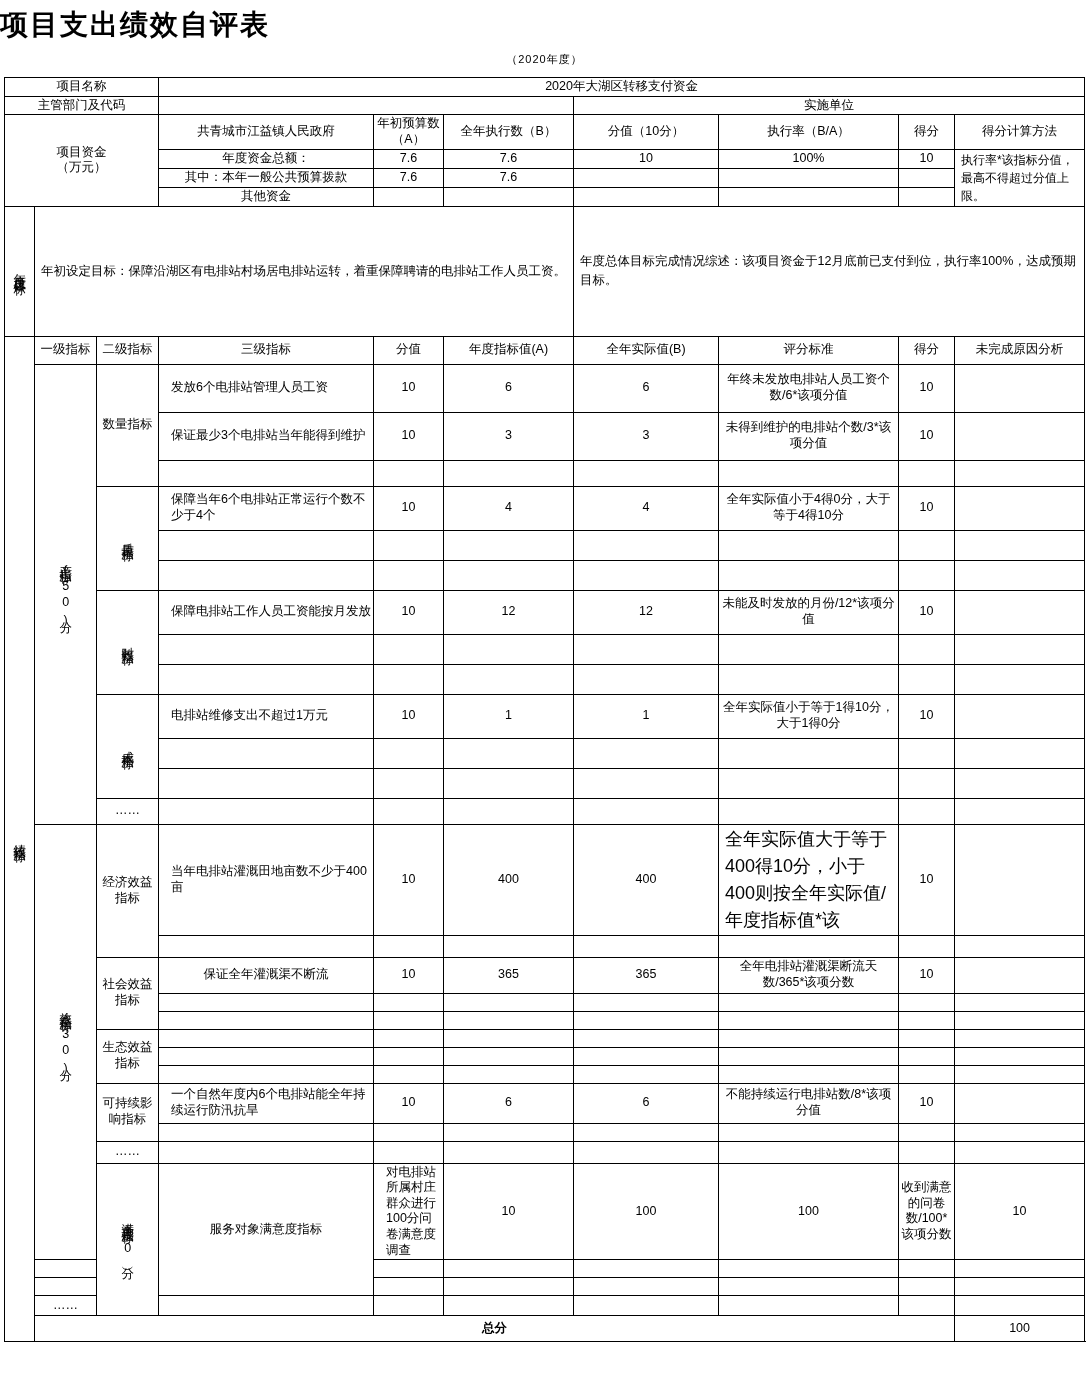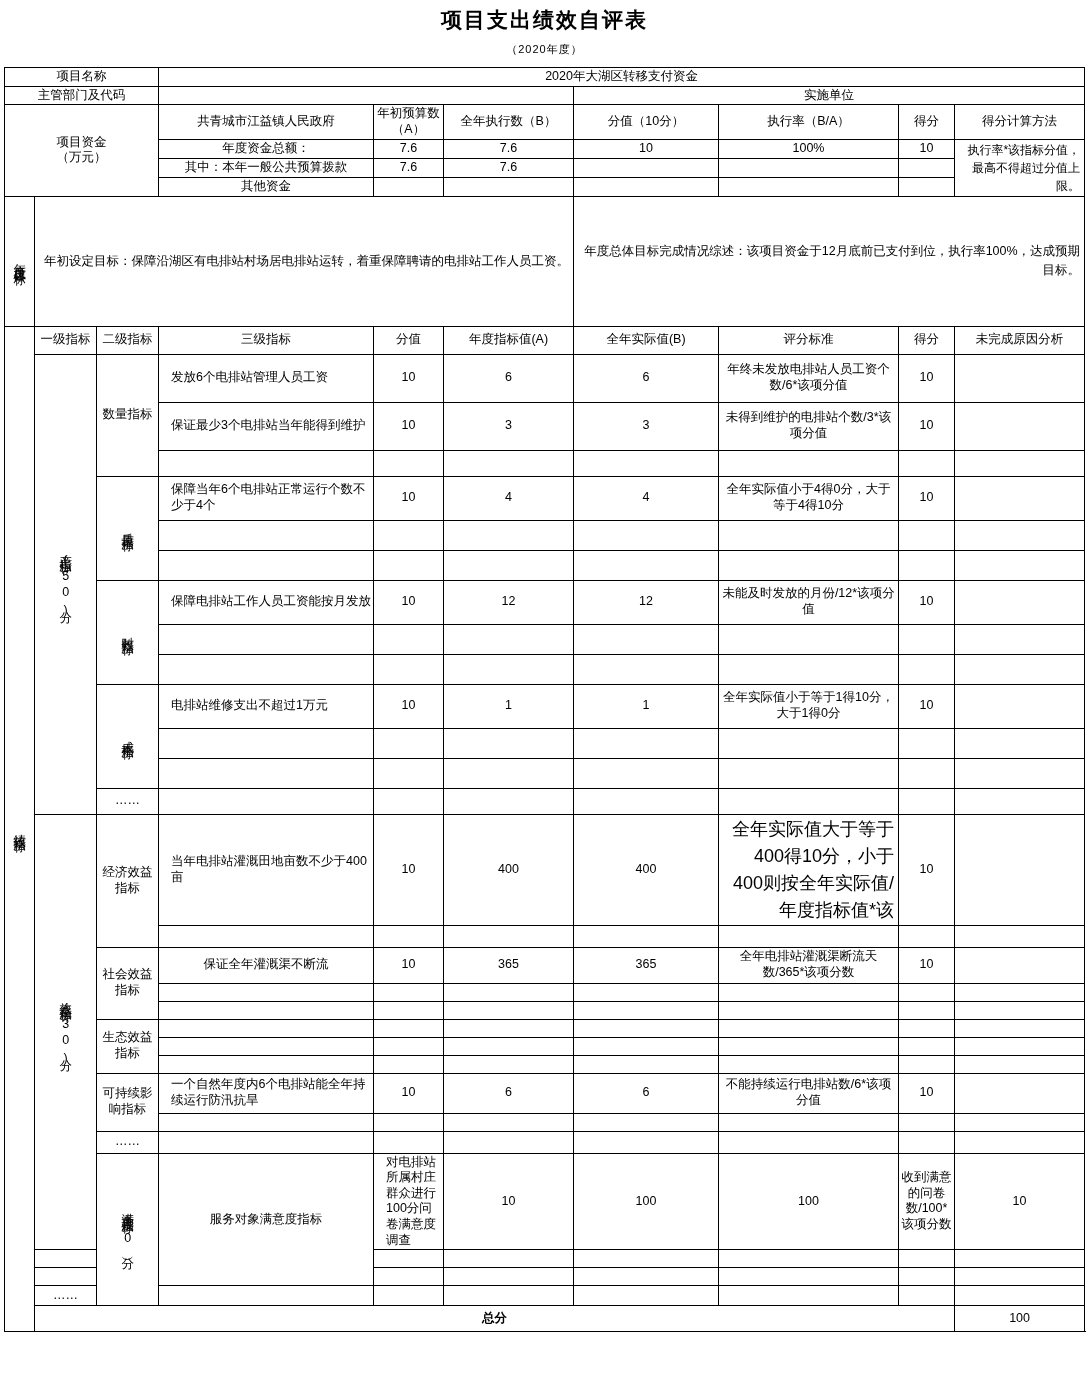--- a/index.html
+++ b/index.html
@@ -4,22 +4,21 @@
 <style>
   html,body{margin:0;padding:0;background:#ffffff;}
   body{
     width:1089px;
     font-family:"Liberation Sans","DejaVu Sans",sans-serif;
     color:#000;
     -webkit-font-smoothing:antialiased;
   }
   .sheet{width:1089px;position:relative;}
   .title{
-    text-align:center;
-    font-size:21px;
+    font-size:28px;
     font-weight:bold;
     padding-top:6px;
     letter-spacing:2px;
     font-family:"DejaVu Sans","Liberation Sans",sans-serif;
   }
   .subtitle{
     text-align:center;
     font-size:11px;
     padding-top:8px;
     padding-bottom:10px;
@@ -35,21 +34,21 @@
     border:1px solid #000;
     font-size:12.5px;
     text-align:center;
     vertical-align:middle;
     padding:1px 2px;
     line-height:1.25;
     word-wrap:break-word;
     overflow:hidden;
   }
   td.left{text-align:left;padding-left:12px;}
-  td.just{text-align:right;padding-left:6px;padding-right:4px;line-height:1.5;}
+  td.just{text-align:left;padding-left:6px;padding-right:4px;line-height:1.5;}
   .vert{
     writing-mode:vertical-rl;
     text-orientation:upright;
     letter-spacing:2px;
     margin:0 auto;
     line-height:1.15;
     display:inline-block;
   }
   .bold{font-weight:bold;margin-top:38px;}
   .empty{height:21px;}
@@ -369,21 +368,21 @@
         <td></td>
         <td></td>
       </tr>
 
       <tr style="height:40px">
         <td rowspan="2">可持续影响指标</td>
         <td class="left">一个自然年度内6个电排站能全年持续运行防汛抗旱</td>
         <td>10</td>
         <td>6</td>
         <td>6</td>
-        <td>不能持续运行电排站数/6*该项分值</td>
+        <td>不能持续运行电排站数/8*该项分值</td>
         <td>10</td>
         <td></td>
       </tr>
       <tr style="height:18px">
         <td class="left"></td>
         <td></td>
         <td></td>
         <td></td>
         <td></td>
         <td></td>

